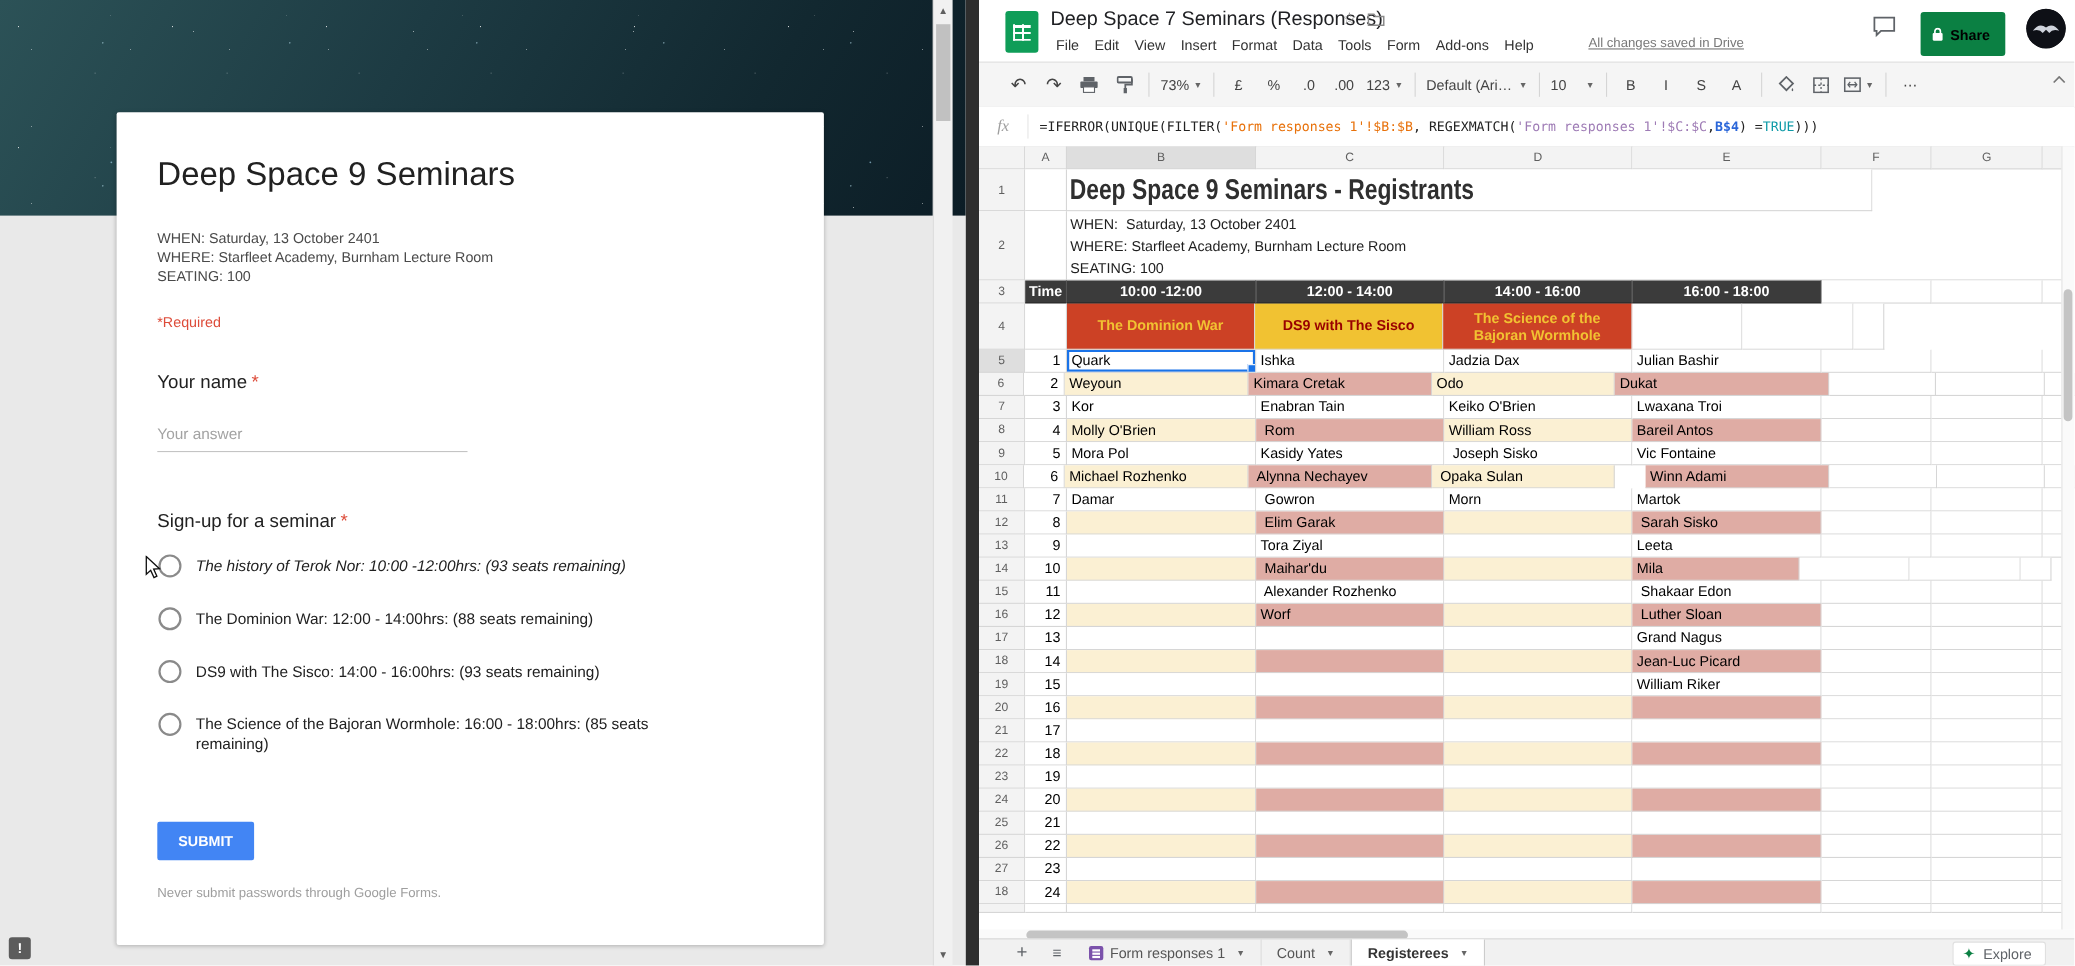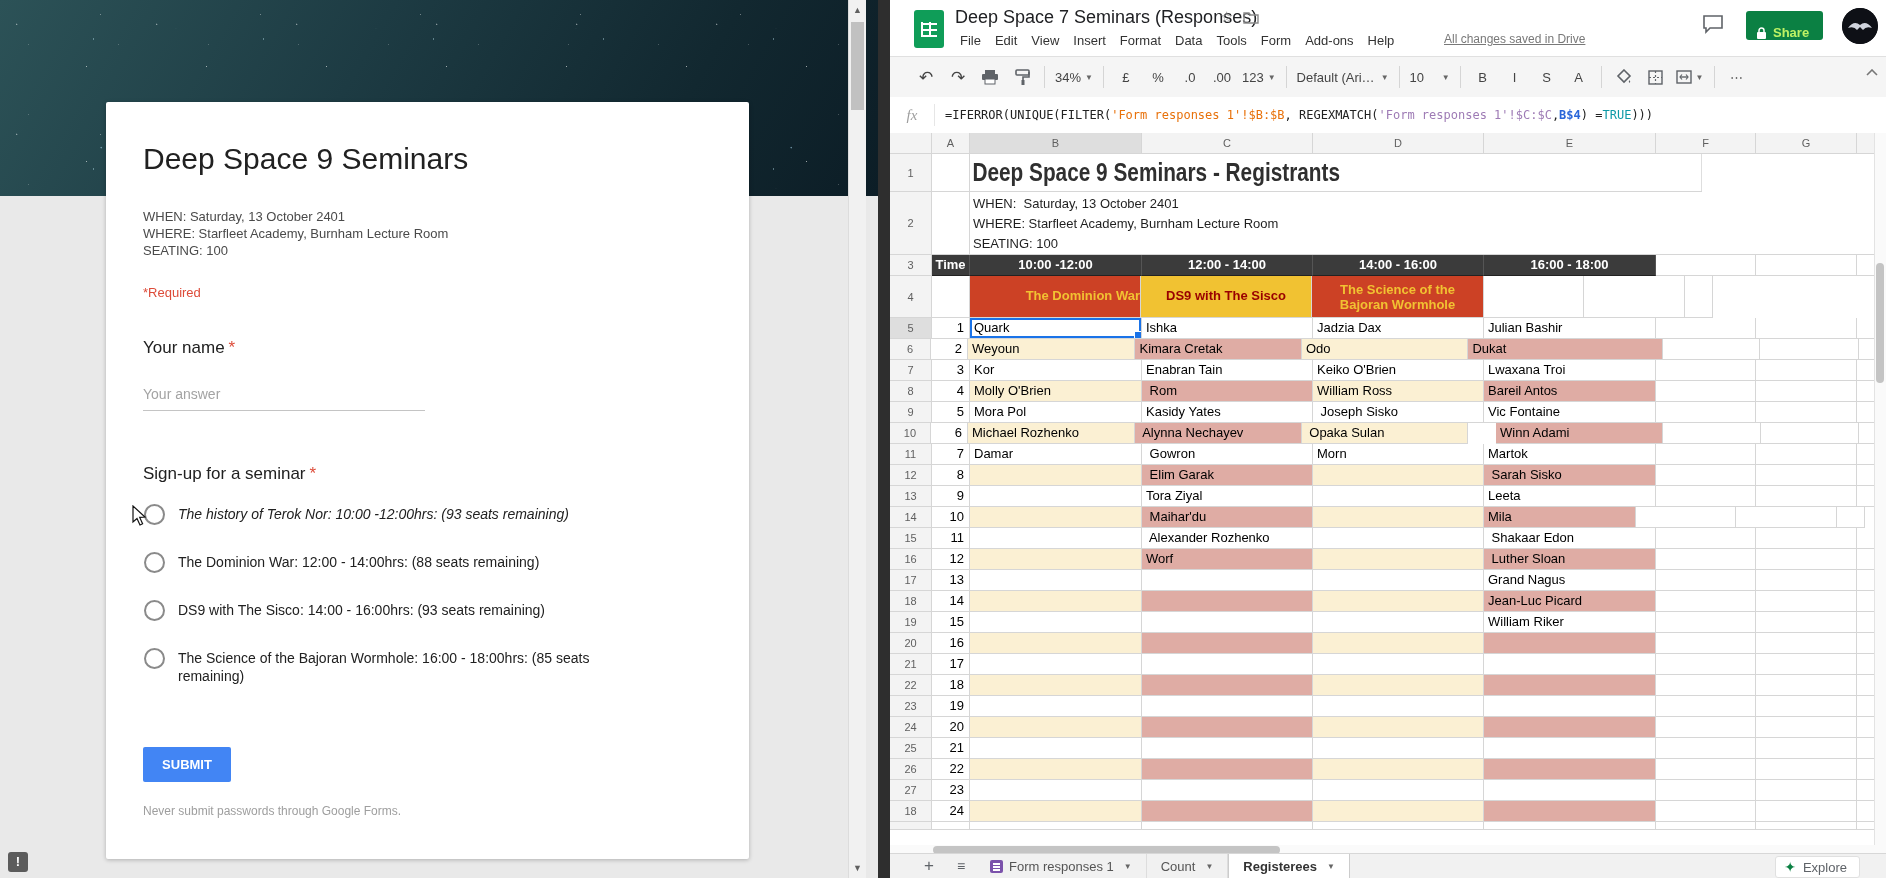--- a/index.html
+++ b/index.html
@@ -47,22 +47,22 @@
   .sheets-logo{position:absolute;left:24px;top:10px;width:30px;height:38px;background:#0f9d58;border-radius:3px;}
   .sheets-logo .cellgrid{position:absolute;left:7px;top:12px;width:16px;height:15px;
     background:linear-gradient(#fff,#fff);
     background:repeating-linear-gradient(0deg,#fff 0 2px,transparent 2px 6px),repeating-linear-gradient(90deg,#fff 0 2px,transparent 2px 8px);}
   .doc-title{position:absolute;left:65px;top:7px;font-size:18px;color:#202124;}
   .title-icons{position:absolute;left:330px;top:8px;font-size:15px;color:#8a8a8a;display:flex;gap:10px;align-items:center;}
   .menubar{position:absolute;left:63px;top:30px;display:flex;font-size:13px;color:#333;}
   .menubar span{padding:3px 7px;cursor:pointer;}
   .save-status{position:absolute;left:554px;top:32px;font-size:12px;color:#787878;text-decoration:underline;cursor:pointer;}
   .comment-ico{position:absolute;left:812px;top:14px;cursor:pointer;}
-  .share-btn{position:absolute;left:856px;top:11px;height:29px;padding:0 14px 0 10px;background:#0b8043;border:none;border-radius:3px;
-    color:#bef264;font-size:13px;font-weight:bold;display:flex;align-items:flex-end;gap:6px;cursor:pointer;font-family:"Liberation Sans",sans-serif;}
+  .share-btn{position:absolute;left:856px;top:11px;height:40px;padding:0 14px 0 10px;background:#0b8043;border:none;border-radius:3px;
+    color:#000000;font-size:13px;font-weight:bold;display:flex;align-items:center;gap:6px;cursor:pointer;font-family:"Liberation Sans",sans-serif;}
   .avatar{position:absolute;left:952px;top:8px;width:36px;height:36px;border-radius:50%;background:#0e1016;overflow:hidden;cursor:pointer;}
   
   .toolbar{position:absolute;left:0;top:56px;width:996px;height:40px;background:#f5f5f5;
     border-top:1px solid #e0e0e0;border-bottom:1px solid #d9d9d9;display:flex;align-items:center;color:#444;}
   .tb{display:flex;align-items:center;justify-content:center;height:26px;min-width:24px;padding:0 4px;border-radius:2px;cursor:pointer;font-size:13px;}
   .tb.uglyph{font-size:17px;line-height:17px;}
   .tb-sep{width:1px;height:22px;background:#d5d5d5;margin:0 6px;}
   .caret{font-size:8px;color:#666;margin-left:4px;}
   .tb-collapse{position:absolute;right:8px;top:12px;color:#777;cursor:pointer;}
   
@@ -222,21 +222,21 @@
       </div>
       <div class="tb">
         <svg width="15" height="16" viewBox="0 0 15 16">
             <rect x="1" y="1" width="13" height="5" rx="1" fill="none" stroke="#5f6368" stroke-width="1.6"></rect>
             <path d="M14,3 L14,8 L8,8 L8,11" fill="none" stroke="#5f6368" stroke-width="1.6"></path>
             <rect x="6.5" y="11" width="3" height="5" fill="#5f6368"></rect>
           </svg>
       </div>
       <div class="tb-sep"></div>
       <div class="tb">
-          <span>34%</span>
+          <span>73%</span>
           <span class="caret">▼</span>
         </div>
       <div class="tb-sep"></div>
       <div class="tb">£</div>
       <div class="tb">%</div>
       <div class="tb">.0</div>
       <div class="tb">.00</div>
       <div class="tb">
           <span>123</span>
           <span class="caret">▼</span>
@@ -318,21 +318,21 @@
           <div class="gc dark" style="width:171px;height:21px;line-height:20px;">12:00 - 14:00</div>
           <div class="gc dark" style="width:171px;height:21px;line-height:20px;">14:00 - 16:00</div>
           <div class="gc dark" style="width:172px;height:21px;line-height:20px;">16:00 - 18:00</div>
           <div class="gc " style="width:100px;height:21px;"></div>
           <div class="gc " style="width:101px;height:21px;"></div>
           <div class="gc " style="width:28px;height:21px;"></div>
         </div>
         <div class="grow">
           <div class="gc rowhdr" style="width:42px;height:42px;line-height:42px;">4</div>
           <div class="gc " style="width:38px;height:42px;"></div>
-          <div class="gc sem-r" style="width:171px;height:42px;line-height:15px;padding-top:0;text-align:right;"><div style="padding-top:12px;">The Dominion War</div></div>
+          <div class="gc sem-r" style="width:171px;height:42px;line-height:15px;padding-top:0;"><div style="padding-top:12px;">The Dominion War</div></div>
           <div class="gc sem-y" style="width:171px;height:42px;line-height:15px;padding-top:0;"><div style="padding-top:12px;">DS9 with The Sisco</div></div>
           <div class="gc sem-r" style="width:172px;height:42px;line-height:15px;padding-top:0;padding-top:6px;">The Science of the<br>Bajoran Wormhole</div>
           <div class="gc " style="width:100px;height:42px;"></div>
           <div class="gc " style="width:101px;height:42px;"></div>
           <div class="gc " style="width:28px;height:42px;"></div>
         </div>
         <div class="grow">
           <div class="gc rowhdr hl" style="width:42px;height:21px;line-height:21px;">5</div>
           <div class="gc acell" style="width:38px;height:21px;line-height:20px;">1</div>
           <div class="gc namecell selcell" style="width:172px;height:21px;line-height:20px;">Quark</div>

